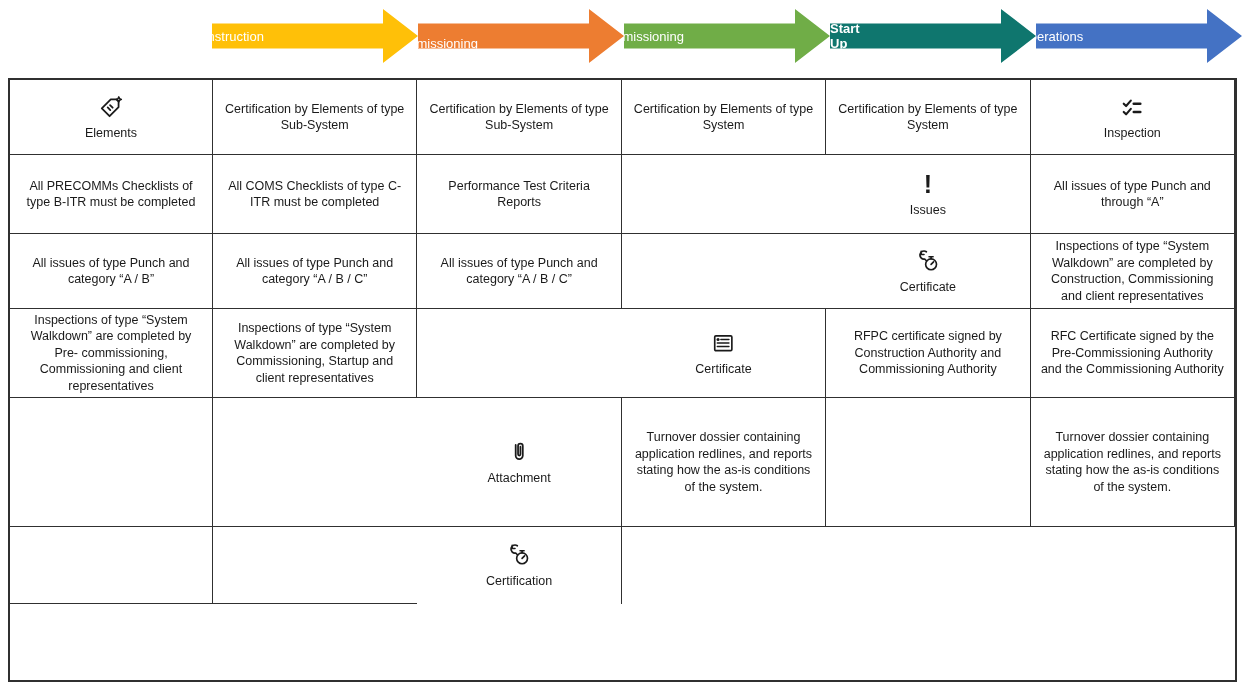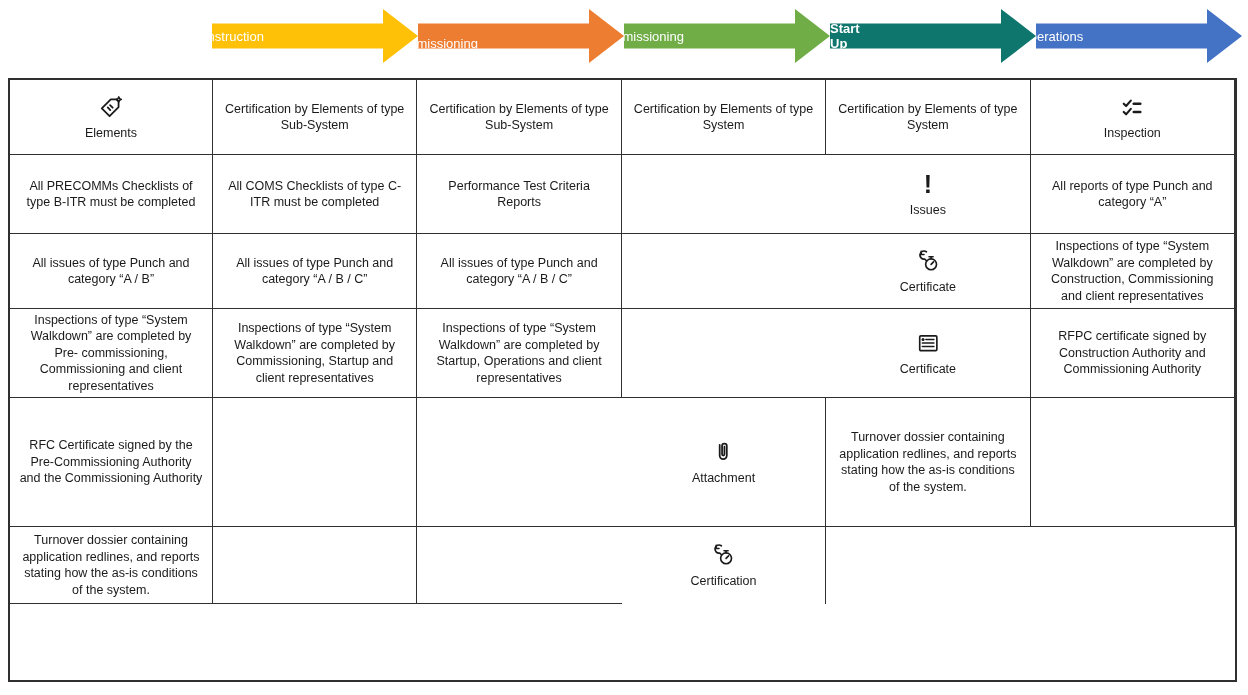--- a/index.html
+++ b/index.html
@@ -95,40 +95,39 @@
     </div>
     <div class="cell">All PRECOMMs Checklists of type B-ITR must be completed</div>
     <div class="cell">All COMS Checklists of type C-ITR must be completed</div>
     <div class="cell">Performance Test Criteria Reports</div>
     <div class="cell last"></div>
 
     <div class="cell rowhead">
       <span class="icon bang">!</span>
       <span class="rlabel">Issues</span>
     </div>
-    <div class="cell">All reports of type Punch and category “A”</div>
+    <div class="cell">All issues of type Punch and through “A”</div>
     <div class="cell">All issues of type Punch and category “A / B”</div>
     <div class="cell">All issues of type Punch and category “A / B / C”</div>
     <div class="cell">All issues of type Punch and category “A / B / C”</div>
     <div class="cell last"></div>
 
     <div class="cell rowhead">
       <span class="icon">
         <svg viewBox="0 0 22 22">
             <path class="ink" style="stroke-width:1.4" d="M9.6 3.2 a3.4 3.4 0 1 0 -1.4 6.1 l1.6 1.7 M5.2 2.9 l0 2.6 2.4 0"></path>
             <circle class="ink" style="stroke-width:1.4" cx="13.6" cy="13.8" r="4.6"></circle>
             <path class="ink" style="stroke-width:1.4" d="M13.6 9.2 v-1.6 M11.9 7.4 h3.4 M13.6 13.8 l2.1-2.1"></path>
           </svg>
       </span>
       <span class="rlabel">Certificate</span>
     </div>
     <div class="cell">Inspections of type “System Walkdown” are completed by Construction, Commissioning and client representatives</div>
     <div class="cell">Inspections of type “System Walkdown” are completed by Pre- commissioning, Commissioning and client representatives</div>
     <div class="cell">Inspections of type “System Walkdown” are completed by Commissioning, Startup and client representatives</div>
-    <div class="cell">Inspections of type “System Walkdown” are completed by Startup, Operations and client representatives</div>
     <div class="cell last"></div>
 
     <div class="cell rowhead">
       <span class="icon">
         <svg viewBox="0 0 22 22">
             <rect class="ink" style="stroke-width:1.4" x="4" y="5" width="14.5" height="12.5" rx="1"></rect>
             <circle cx="6.8" cy="8" r="1.3" fill="#1a1a1a"></circle>
             <path class="ink" style="stroke-width:1.3" d="M9.2 8 h6.8 M6.2 11 h9.8 M6.2 14 h9.8"></path>
           </svg>
       </span>

